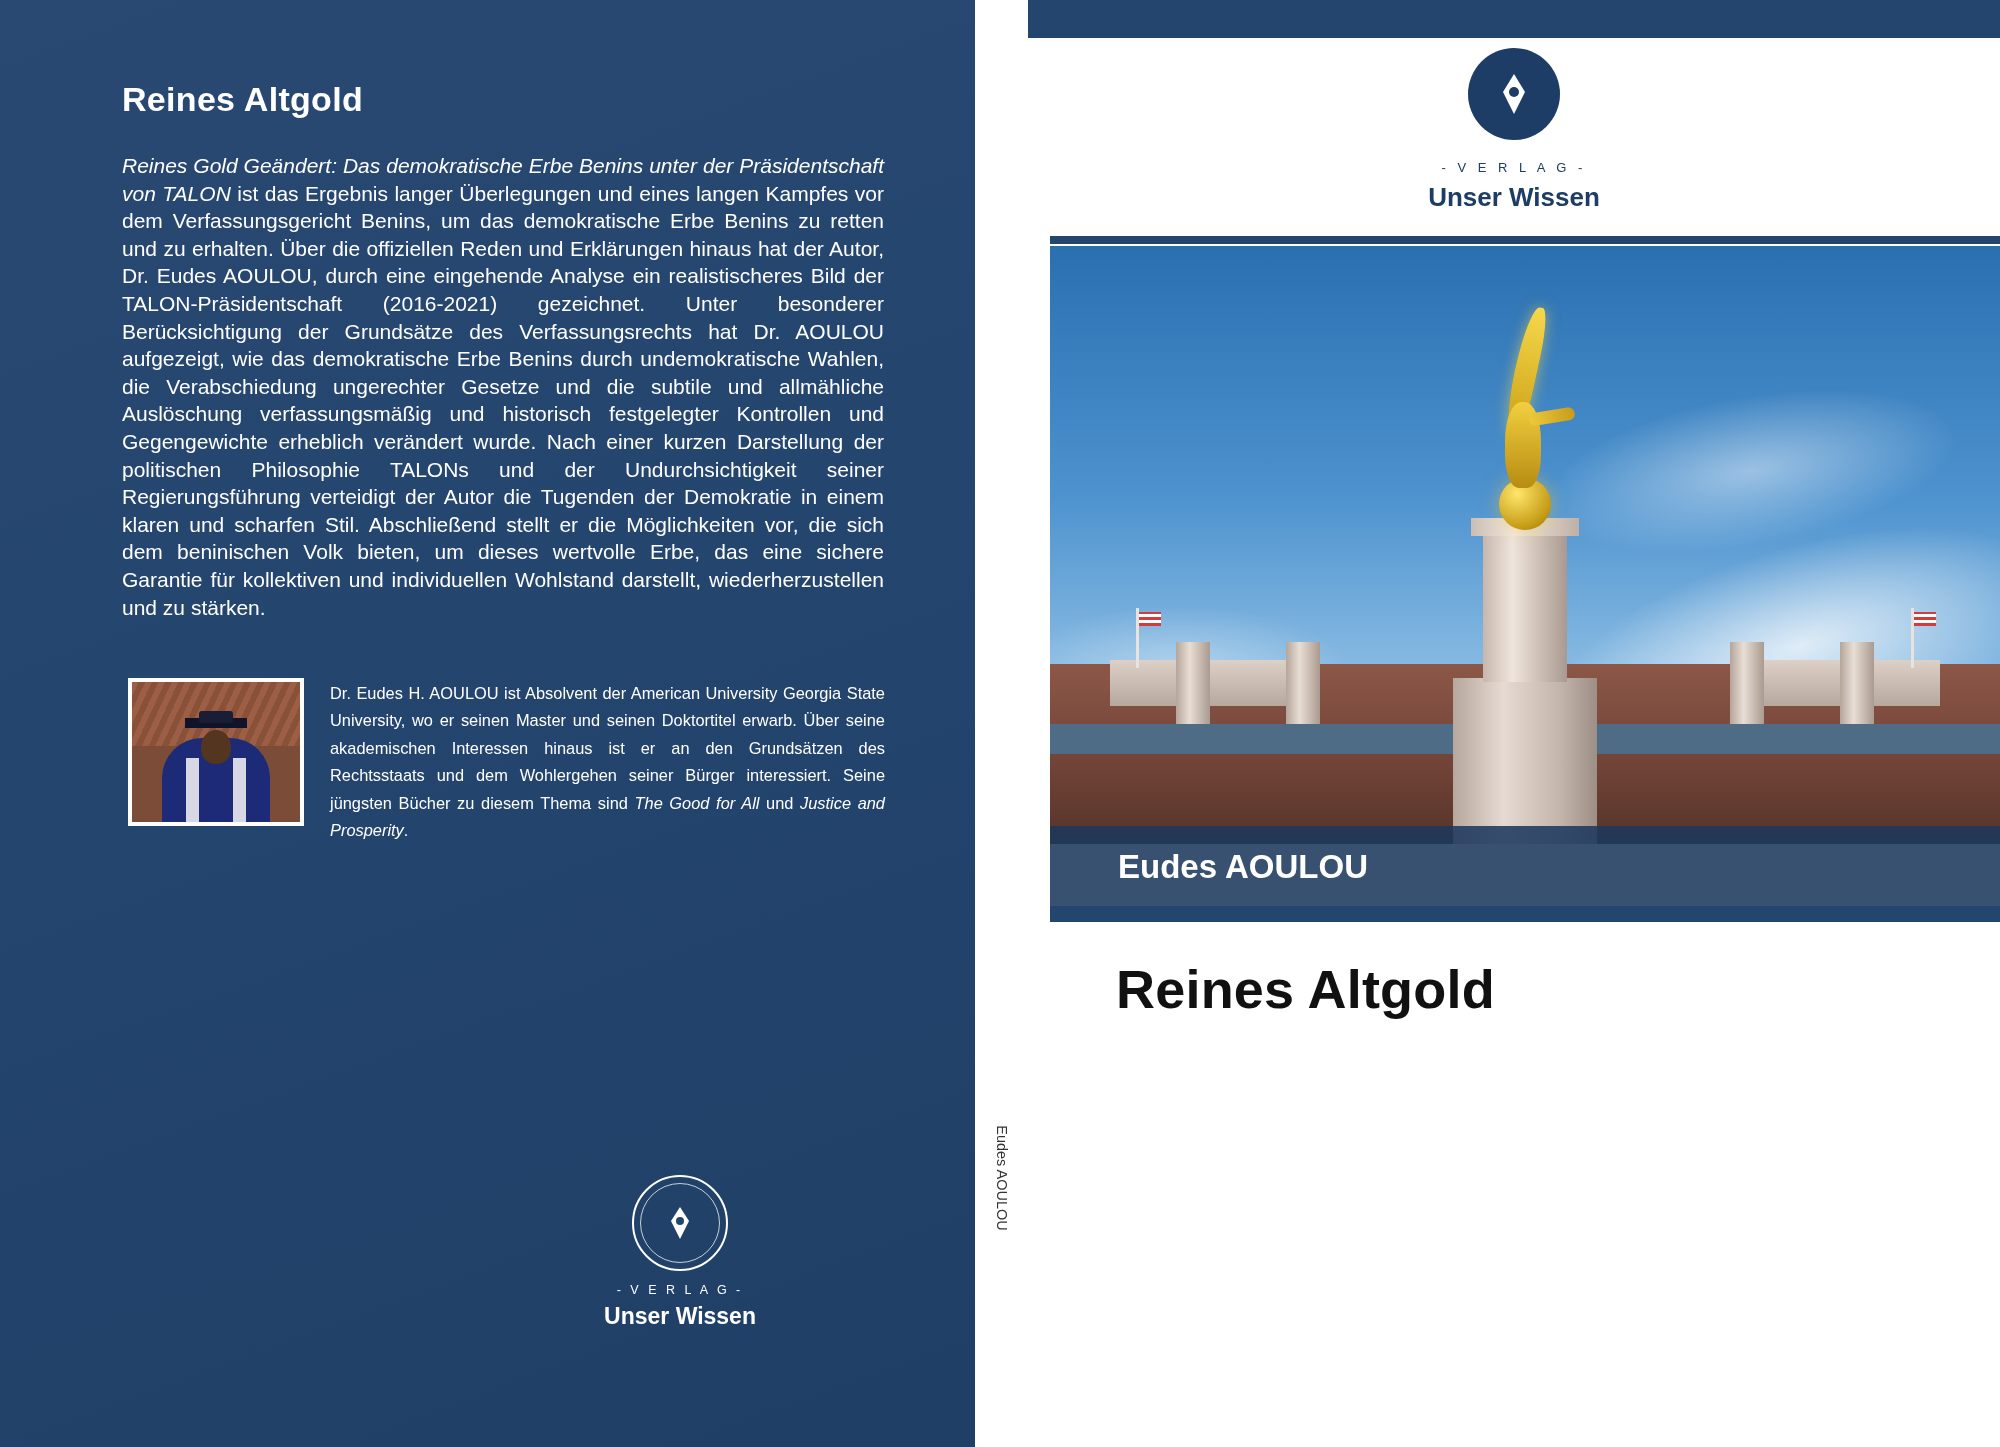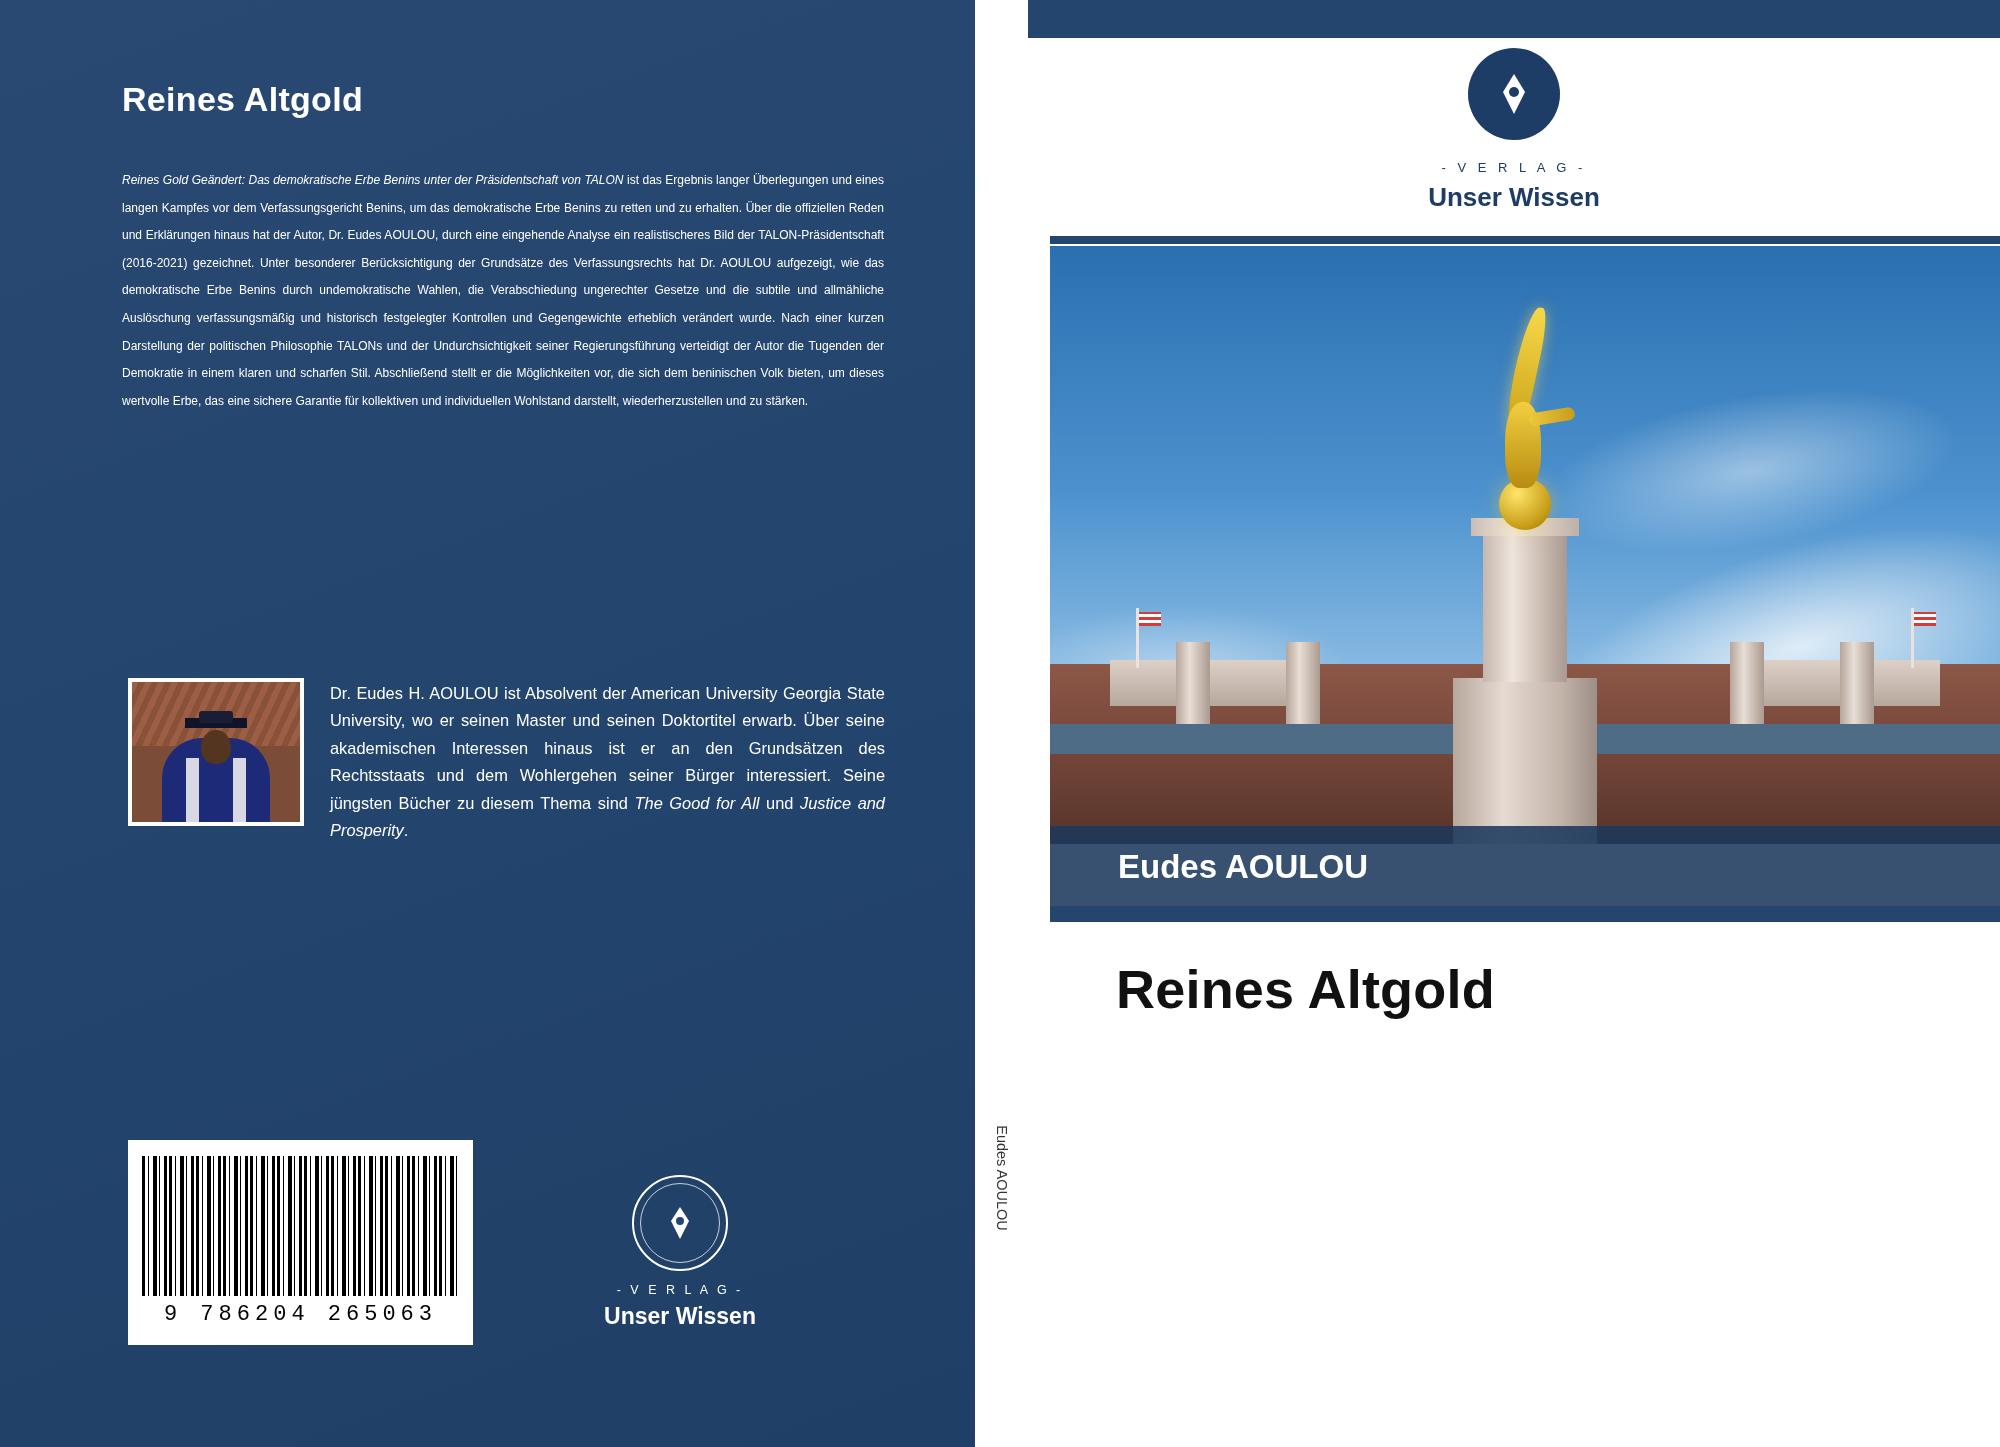--- a/index.html
+++ b/index.html
@@ -42,24 +42,23 @@
     font-weight: bold;
     color: #ffffff;
     letter-spacing: 0.3px;
   }
   .back-blurb {
     position: absolute;
     left: 122px;
     top: 152px;
     width: 762px;
     color: #ffffff;
-    font-size: 12px;
+    font-size: 21px;
     line-height: 27.6px;
     text-align: justify;
-    margin-top: 15px;
   }
   .back-blurb .ital { font-style: italic; }
 
   .author-box {
     position: absolute;
     left: 128px;
     top: 678px;
     width: 176px;
     height: 148px;
     background: #ffffff;
@@ -463,24 +462,20 @@
         <div class="ph-stole-l"></div>
         <div class="ph-stole-r"></div>
         <div class="ph-face"></div>
         <div class="ph-cap"></div>
         <div class="ph-cap-top"></div>
       </div>
     </div>
 
     <div class="author-bio"><span>Dr. Eudes H. AOULOU ist Absolvent der American University Georgia State University, wo er seinen Master und seinen Doktortitel erwarb. Über seine akademischen Interessen hinaus ist er an den Grundsätzen des Rechtsstaats und dem Wohlergehen seiner Bürger interessiert. Seine jüngsten Bücher zu diesem Thema sind </span><span class="ital">The Good for All</span><span> und </span><span class="ital">Justice and Prosperity</span><span>.</span></div>
 
-    <div class="barcode-box">
-      <div class="barcode-bars"></div>
-      <div class="barcode-num">9 786204 265063</div>
-    </div>
 
     <div class="back-logo">
       <div class="seal">
         <svg width="44" height="44" viewBox="0 0 44 44" aria-hidden="true">
           <path d="M22 6 L31 20 L22 38 L13 20 Z" fill="#ffffff"></path>
           <circle cx="22" cy="20" r="4" fill="#24456e"></circle>
         </svg>
       </div>
       <div class="back-verlag">- V E R L A G -</div>
       <div class="back-unser">Unser Wissen</div>

